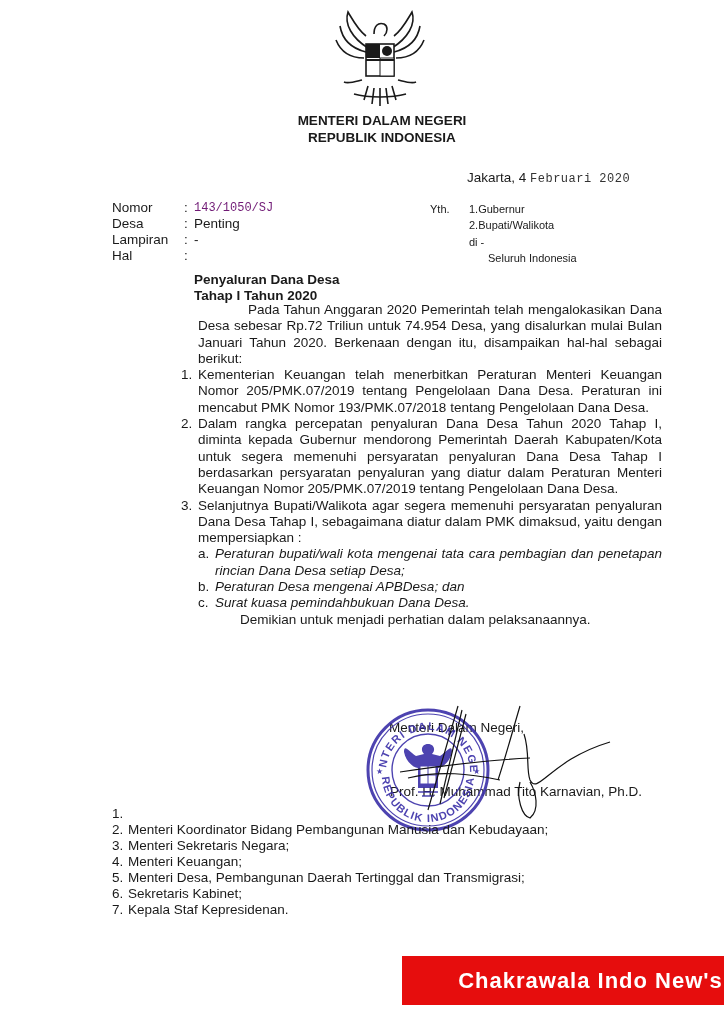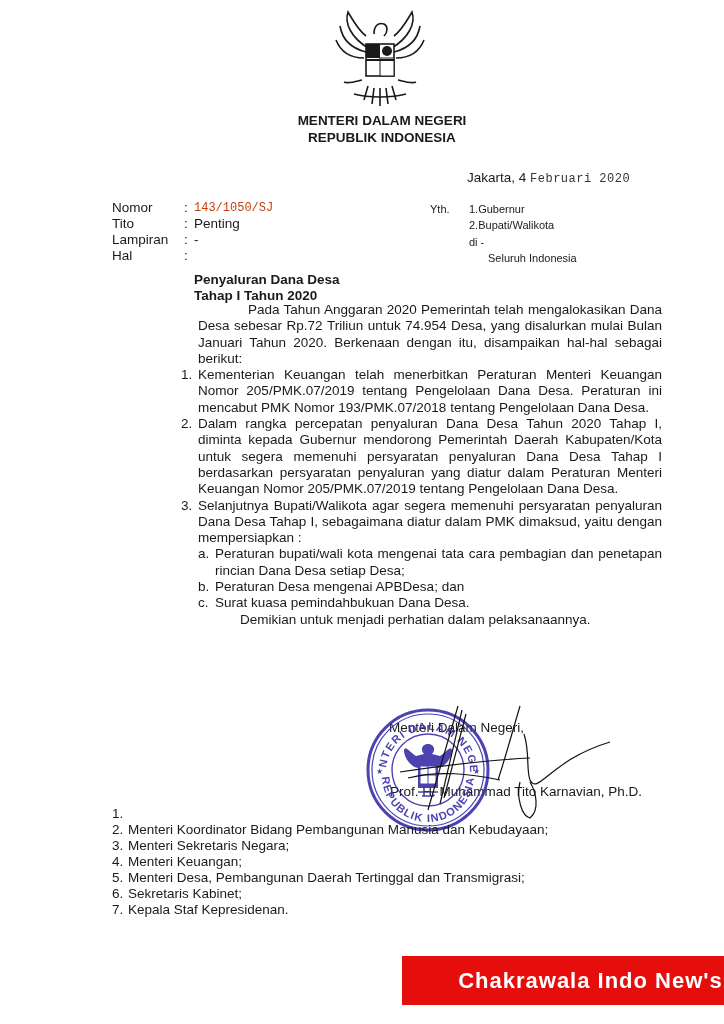--- a/index.html
+++ b/index.html
@@ -13,41 +13,41 @@
     left: 0; width: 764px; text-align: center; font-weight: bold; font-size: 13.5px;
     line-height: 17px; top: 112px;
   }
   .date { left: 467px; top: 170px; font-size: 13.5px; }
   .date .typed { font-family: "Liberation Mono", monospace; font-size: 12px; color: #333; letter-spacing: 0.5px; }
 
   .meta { left: 112px; top: 200px; font-size: 13.5px; line-height: 16px; }
   .meta .row { display: flex; }
   .meta .k { width: 72px; }
   .meta .c { width: 10px; }
-  .meta .typed { font-family: "Liberation Mono", monospace; font-size: 12px; color: #c2410c; }
+  .meta .typed { font-family: "Liberation Mono", monospace; font-size: 12px; color: #701a75; }
   .meta .bold { font-weight: bold; margin-top: 24px; }
 
   .yth { left: 430px; top: 201px; font-size: 11px; line-height: 16.3px; }
   .yth .row { display: flex; }
   .yth .k { width: 39px; }
   .yth .indent2 { padding-left: 58px; }
 
   .body {
     left: 198px; top: 302px; width: 464px; font-size: 13.5px; line-height: 16.3px;
     text-align: justify;
   }
   .body p { margin: 0; text-indent: 50px; }
   .ol { margin: 0; padding: 0; list-style: none; }
   .ol > li { display: flex; }
   .ol > li .num { width: 17px; flex: 0 0 17px; }
   .ol > li .txt { flex: 1; text-align: justify; }
   .sub { margin: 0; padding: 0; list-style: none; }
   .sub > li { display: flex; }
   .sub > li .num { width: 17px; flex: 0 0 17px; }
-  .sub > li .txt { flex: 1; text-align: justify; }
+  .sub > li .txt { flex: 1; text-align: justify; font-style: italic; }
   .closing { padding-left: 42px; }
 
   .signer-title { left: 389px; top: 720px; font-size: 13.5px; }
   .signer-name { left: 390px; top: 784px; font-size: 13.5px; }
 
   .stamp { left: 364px; top: 706px; width: 128px; height: 128px; }
   .signature { left: 380px; top: 700px; width: 250px; height: 120px; }
 
   .cc { left: 112px; top: 806px; font-size: 13.5px; line-height: 16px; }
   .cc ol { margin: 0; padding: 0; list-style: none; }
@@ -99,21 +99,21 @@
   <span class="typed">Februari 2020</span>
 </div>
 
 <div class="abs meta">
   <div class="row">
     <span class="k">Nomor</span>
     <span class="c">:</span>
     <span class="typed">143/1050/SJ</span>
   </div>
   <div class="row">
-    <span class="k">Tito</span>
+    <span class="k">Desa</span>
     <span class="c">:</span>
     <span>Penting</span>
   </div>
   <div class="row">
     <span class="k">Lampiran</span>
     <span class="c">:</span>
     <span>-</span>
   </div>
   <div class="row">
     <span class="k">Hal</span>

